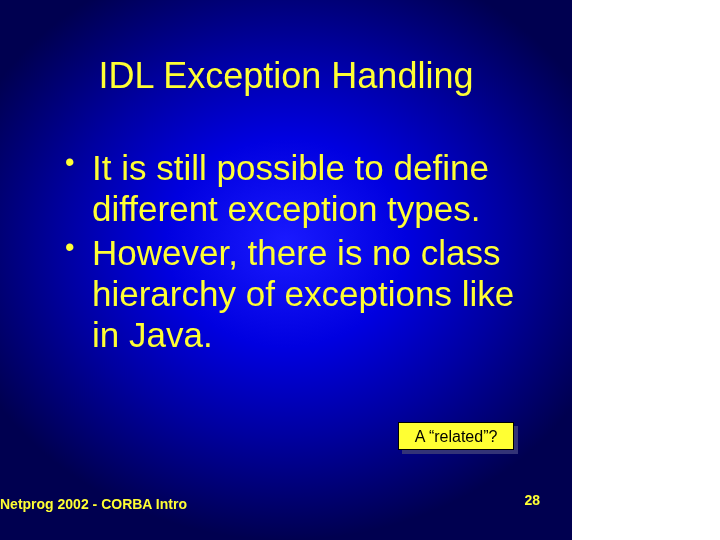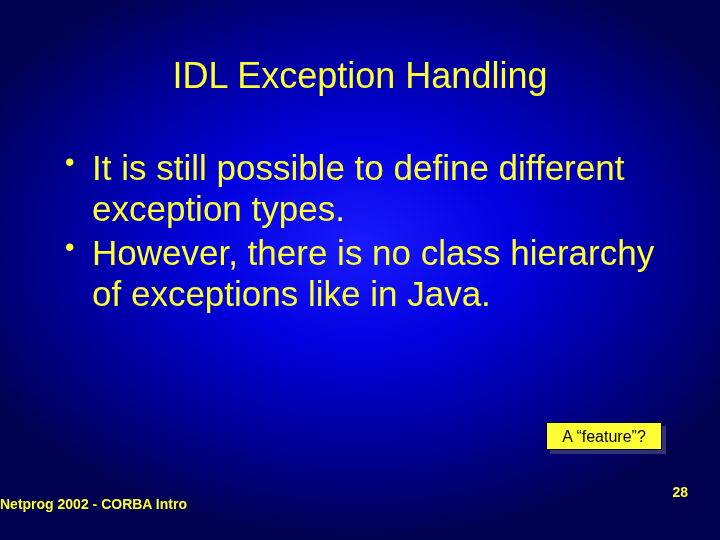--- a/index.html
+++ b/index.html
@@ -4,21 +4,21 @@
 <style>
   html, body {
     margin: 0;
     padding: 0;
     width: 720px;
     height: 540px;
     overflow: hidden;
     font-family: Arial, Helvetica, sans-serif;
   }
   .slide {
-    width: 720px;
+    width: 572px;
     height: 540px;
     background: radial-gradient(ellipse 60% 55% at 50% 45%, #1a1aff 0%, #0000e0 35%, #0000a0 65%, #000050 100%);
     position: relative;
     box-sizing: border-box;
   }
   .title {
     color: #ffff33;
     font-size: 36px;
     font-weight: normal;
     text-align: center;
@@ -86,40 +86,40 @@
     color: #ffff33;
     font-size: 14px;
     font-weight: bold;
   }
   .footer-center {
     text-align: left;
   }
   .footer-num {
     position: absolute;
     right: 32px;
-    bottom: 12px;
+    bottom: 4px;
   }
 </style>
 </head>
 <body>
 
 <div class="slide">
 
   <h1 class="title">IDL Exception Handling</h1>
 
   <div class="content">
     <ul>
       <li>It is still possible to define different exception types.</li>
       <li>However, there is no class hierarchy of exceptions like in Java.</li>
     </ul>
   </div>
 
   <div class="callout-wrap">
     <div class="callout-shadow"></div>
-    <div class="callout">A “feature”?</div>
+    <div class="callout">A “related”?</div>
   </div>
 
   <div class="footer">
     <div class="footer-center">Netprog 2002  -  CORBA Intro</div>
     <div class="footer-num">28</div>
   </div>
 
 </div>
 
 </body></html>

